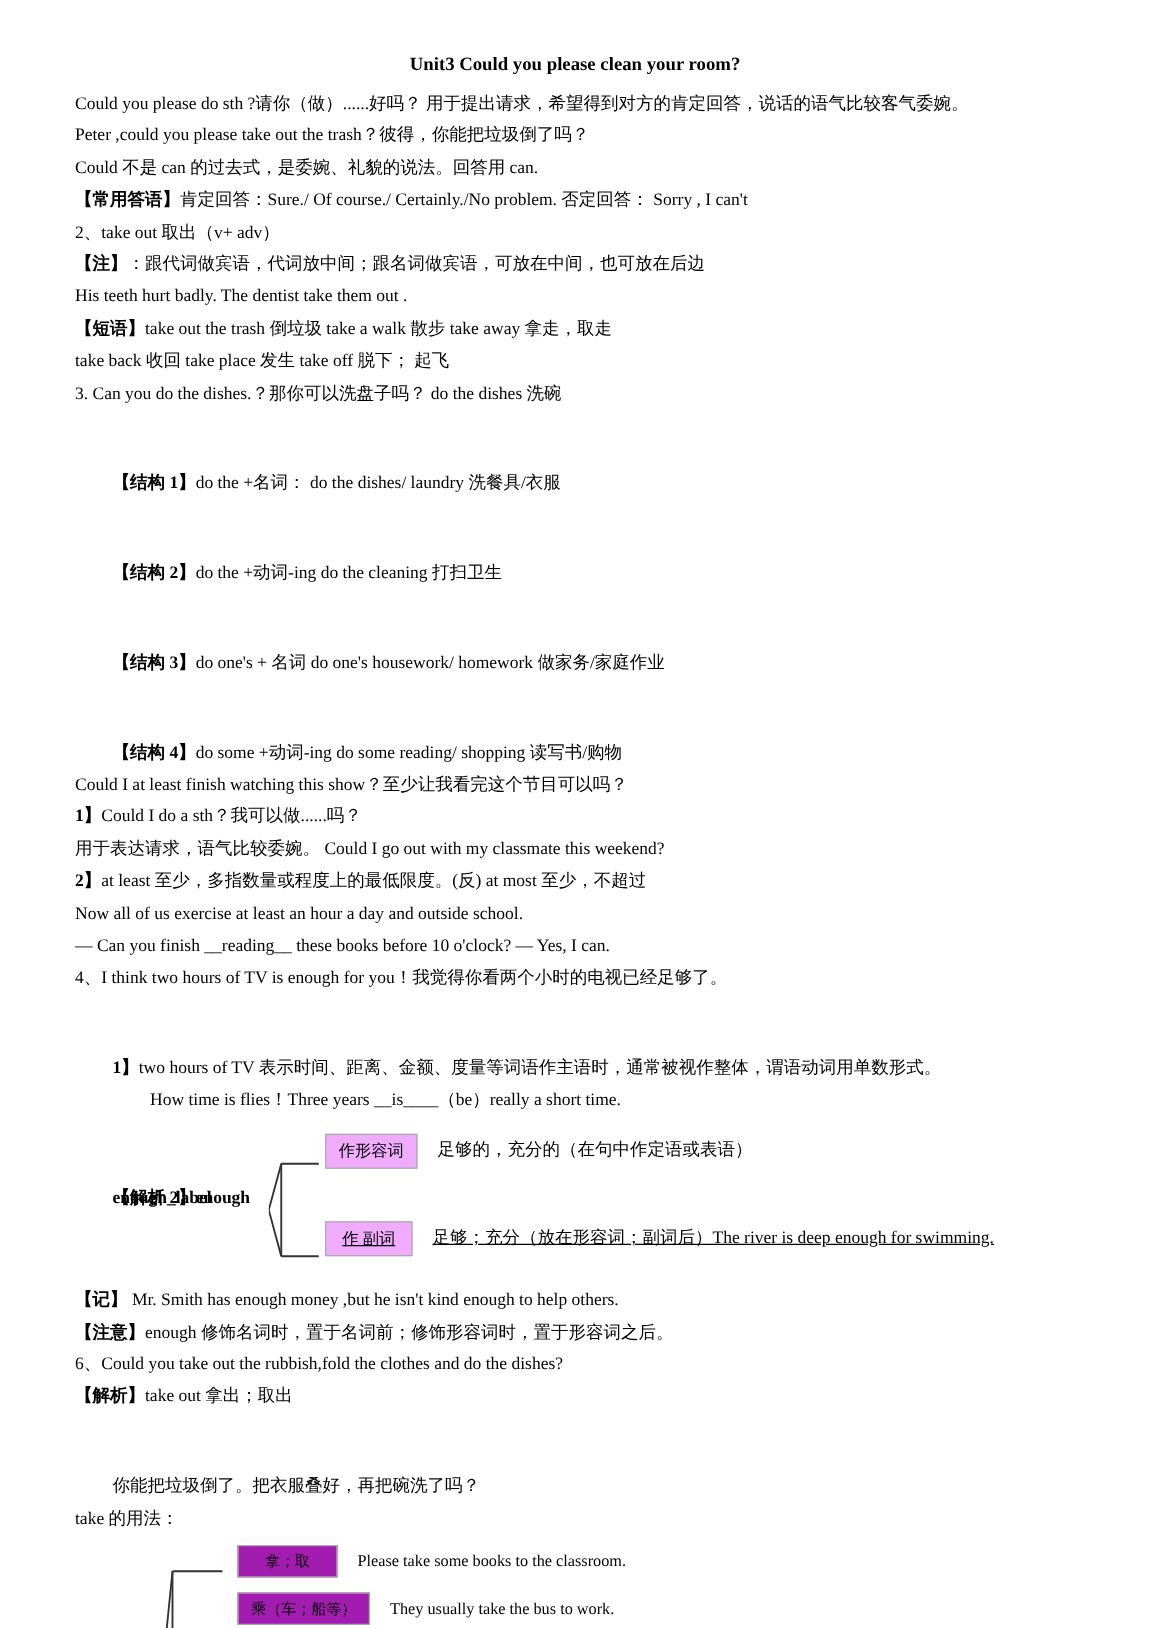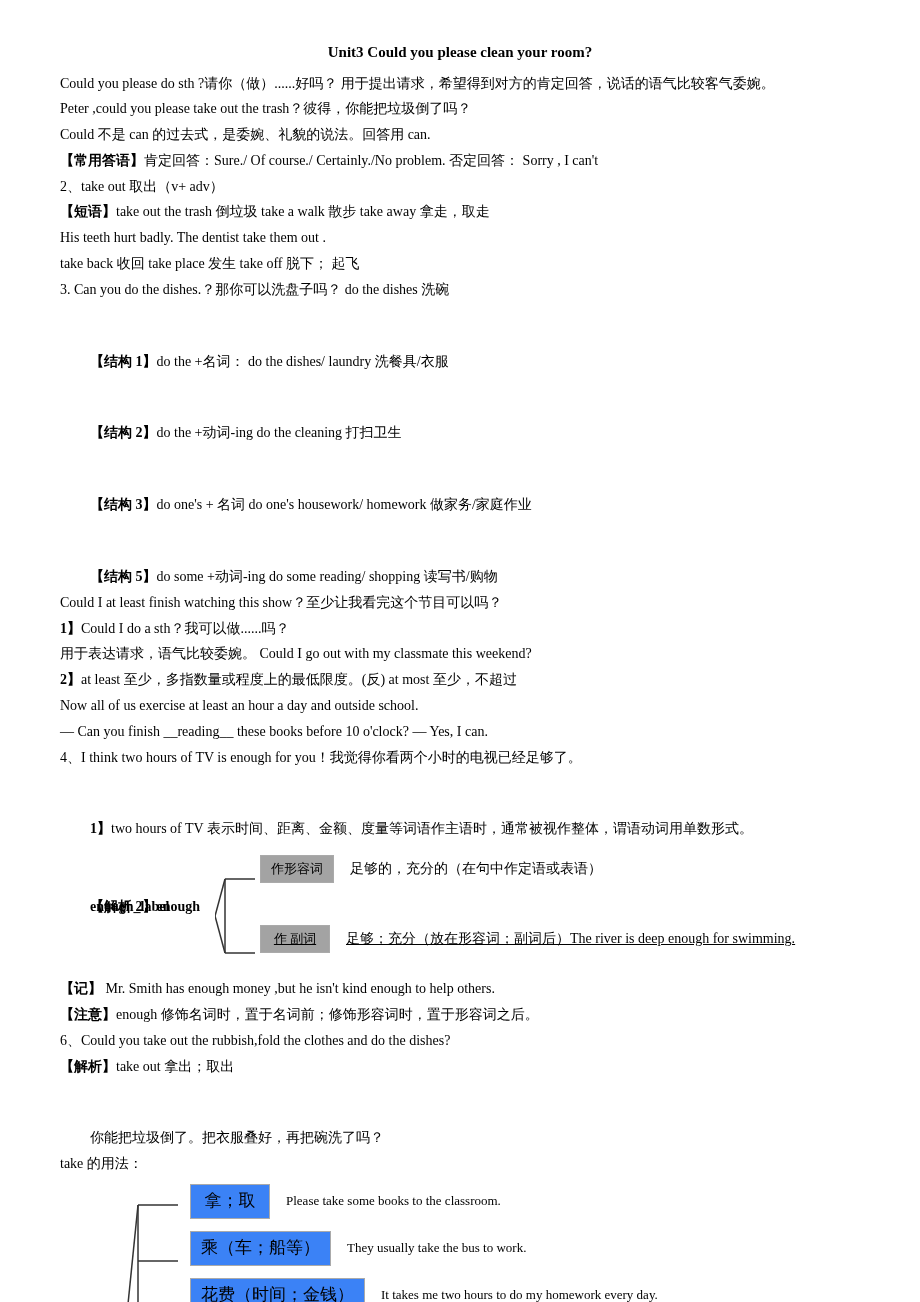--- a/index.html
+++ b/index.html
@@ -19,37 +19,37 @@
     }
     .section {
       margin-bottom: 2px;
     }
     .bold { font-weight: bold; }
     .bracket { font-weight: bold; }
     .indent { margin-left: 30px; margin-top: 48px; }
     .indent2 { margin-left: 60px; }
     .tag-box {
       border: 1px solid #aaa;
-      background: #a3a3a3;
+      background: #f0abfc;
       padding: 2px 10px;
       font-size: 13px;
       white-space: nowrap;
       min-width: 70px;
       text-align: center;
     }
     .take-row {
       display: flex;
       align-items: center;
       margin-bottom: 12px;
     }
     .take-box {
       border: 1px solid #aaa;
-      background: #3b82f6;
+      background: #a21caf;
       padding: 2px 10px;
-      font-size: 17px;
+      font-size: 12px;
       white-space: nowrap;
       min-width: 80px;
       text-align: center;
     }
     .take-desc {
       margin-left: 16px;
       font-size: 13px;
     }
     .page-num {
       text-align: center;
@@ -66,51 +66,55 @@
 <div>
 
   <div class="section">Could you please do sth ?请你（做）......好吗？  用于提出请求，希望得到对方的肯定回答，说话的语气比较客气委婉。</div>
   <div class="section">Peter ,could you please take out the trash？彼得，你能把垃圾倒了吗？</div>
   <div class="section">Could  不是 can 的过去式，是委婉、礼貌的说法。回答用 can.</div>
   <div class="section">
     <span class="bracket bold">【常用答语】</span><span>肯定回答：Sure./ Of course./ Certainly./No problem.    否定回答：  Sorry , I can't</span>
   </div>
   <div class="section">2、take out  取出（v+ adv）</div>
   <div class="section">
+    <span class="bracket bold">【注】</span><span>：跟代词做宾语，代词放中间；跟名词做宾语，可放在中间，也可放在后边</span>
+  </div>
+  <div class="section">His teeth hurt badly. The dentist take them out .</div>
+  <div class="section">
     <span class="bracket bold">【短语】</span><span>take out the trash 倒垃圾  take a walk 散步   take away  拿走，取走</span>
   </div>
-  <div class="section">His teeth hurt badly. The dentist take them out .</div>
   <div class="section">  take back  收回        take place 发生     take off      脱下；  起飞</div>
   <div class="section">3. Can you do the dishes.？那你可以洗盘子吗？               do the dishes  洗碗</div>
   <div class="section indent">
     <span class="bracket bold">【结构 1】</span><span>do the +名词：      do the dishes/ laundry 洗餐具/衣服</span>
   </div>
   <div class="section indent">
     <span class="bracket bold">【结构 2】</span><span>do the +动词-ing    do the cleaning 打扫卫生</span>
   </div>
   <div class="section indent">
     <span class="bracket bold">【结构 3】</span><span>do one's +  名词    do one's housework/ homework  做家务/家庭作业</span>
   </div>
   <div class="section indent">
-    <span class="bracket bold">【结构 5】</span><span>do some +动词-ing   do some reading/ shopping   读写书/购物</span>
+    <span class="bracket bold">【结构 4】</span><span>do some +动词-ing   do some reading/ shopping   读写书/购物</span>
   </div>
   <div class="section">Could I at least finish watching this show？至少让我看完这个节目可以吗？</div>
   <div class="section">
     <span class="bracket bold">1】</span><span>Could I do a sth？我可以做......吗？</span>
   </div>
   <div class="section">用于表达请求，语气比较委婉。  Could I go out with my classmate this weekend?</div>
   <div class="section">
     <span class="bracket bold">2】</span><span>at least 至少，多指数量或程度上的最低限度。(反) at most  至少，不超过</span>
   </div>
   <div class="section">Now all of us exercise at least an hour a day and outside school.</div>
   <div class="section">— Can you finish __reading__ these books before 10 o'clock?       — Yes, I can.</div>
   <div class="section">4、I think two hours of TV is enough for you！我觉得你看两个小时的电视已经足够了。</div>
   <div class="section indent">
     <span class="bracket bold">1】</span><span>two hours of TV 表示时间、距离、金额、度量等词语作主语时，通常被视作整体，谓语动词用单数形式。</span>
   </div>
+  <div class="section indent2">       How time is flies！Three years __is____（be）really a short time.</div>
 
   <div style="margin: 10px 0 6px 0; position: relative; min-height: 120px;">
     <span class="bracket bold" style="position:absolute; left:30px; top:44px; font-size:14px;">enough_label</span>
     <span style="position:absolute; left:30px; top:44px; font-size:14px; font-weight:bold;">【解析 2】enough</span>
 
     <svg style="position:absolute; left:155px; top:10px;" width="60" height="110">
 
       <line x1="10" y1="18" x2="10" y2="92"></line>
 
       <line x1="10" y1="18" x2="40" y2="18"></line>

